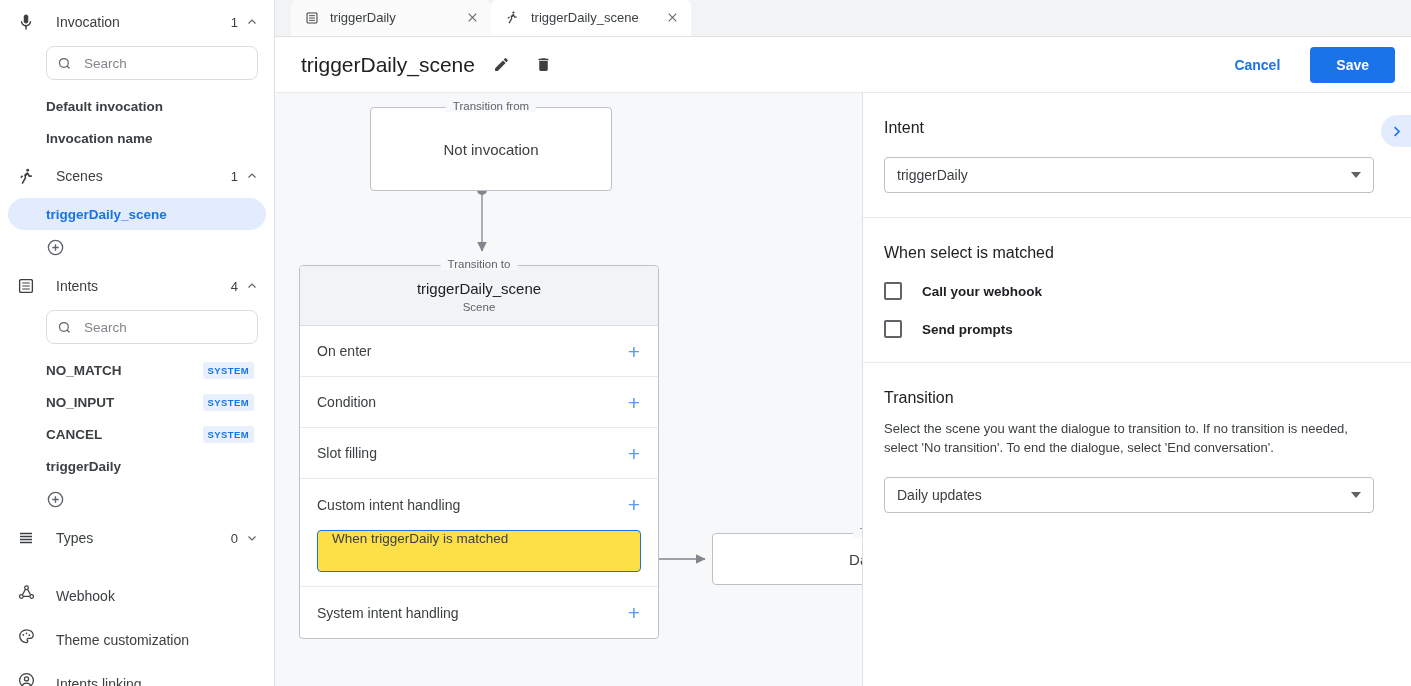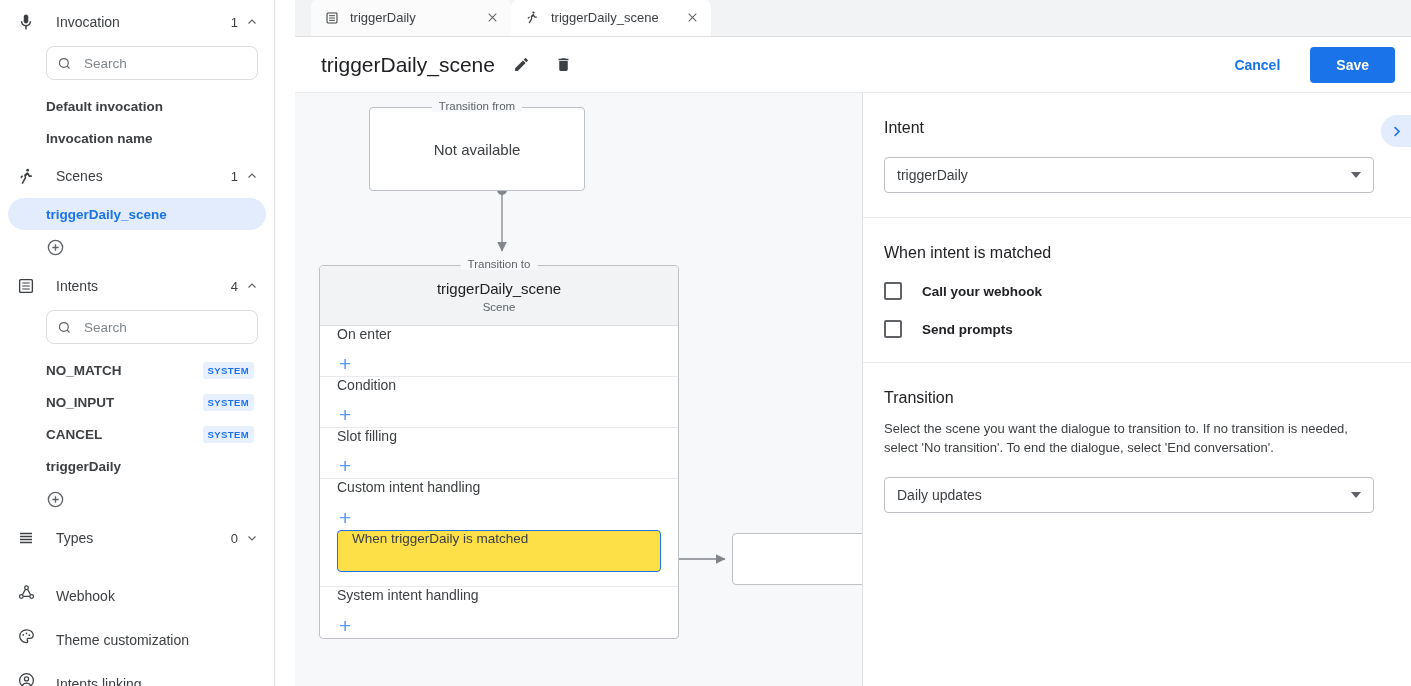--- a/index.html
+++ b/index.html
@@ -5,21 +5,21 @@
   * { box-sizing: border-box; }
   html, body {
     margin: 0; padding: 0;
     width: 1411px; height: 686px;
     overflow: hidden;
     background: #ffffff;
     font-family: "Liberation Sans", sans-serif;
     color: #202124;
     -webkit-font-smoothing: antialiased;
   }
-  .app { position: relative; width: 1411px; height: 686px; display: flex; gap: 20px; }
+  .app { position: relative; width: 1411px; height: 686px; display: flex; }
 
   
   .sidebar {
     width: 275px; height: 686px; flex: 0 0 275px;
     background: #fff;
     border-right: 1px solid #e0e0e0;
     position: relative;
     overflow: hidden;
   }
   .nav-group-head {
@@ -153,24 +153,24 @@
     position: absolute; left: 302px; top: 272px; width: 360px;
     border: 1px solid #bdc1c6; border-radius: 4px; background: #fff;
   }
   .scene-card-head {
     background: #f1f3f4; border-bottom: 1px solid #dadce0;
     padding: 14px 0 12px; text-align: center; border-radius: 3px 3px 0 0;
   }
   .scene-card-title { font-size: 15px; color: #202124; }
   .scene-card-sub { font-size: 11.5px; color: #5f6368; margin-top: 4px; }
   .scene-row {
-    display: flex; min-height: 51px;
+    display: flex; align-items: center; min-height: 51px;
     padding: 0 16px 0 17px;
     border-bottom: 1px solid #e8eaed;
-    font-size: 14px; color: #3c4043; flex-direction: column;
+    font-size: 14px; color: #3c4043;
   }
   .scene-row:last-child { border-bottom: none; }
   .scene-row .r-label { flex: 1; }
   .plus-btn { color: #5b9bf8; font-size: 21px; line-height: 1; cursor: pointer; padding: 2px 2px;}
   .scene-group { border-bottom: 1px solid #e8eaed; }
   .scene-group .scene-row { border-bottom: none; }
   .handler-chip {
     margin: 0 17px 14px 17px;
     background: #fde047; border: 1px solid #1a73e8; border-radius: 4px;
     height: 42px; display: flex; align-items: flex-start; padding: 0 14px;
@@ -449,23 +449,23 @@
             <marker id="arr" markerWidth="9" markerHeight="9" refX="7" refY="4.5" orient="auto">
               <path d="M0,0.8 L7.5,4.5 L0,8.2 z" fill="#80868b"></path>
             </marker>
           </defs>
           <line x1="207" y1="98" x2="207" y2="158" stroke="#80868b" stroke-width="1.3" marker-end="url(#arr)"></line>
           <circle cx="207" cy="97" r="5" fill="#80868b"></circle>
           <line x1="371" y1="466" x2="430" y2="466" stroke="#80868b" stroke-width="1.3" marker-end="url(#arr)"></line>
           <circle cx="370" cy="466" r="5" fill="#80868b"></circle>
         </svg>
 
-        <div class="fieldset-box" style="left:74px; top:14px; width:216px; height:84px;">
+        <div class="fieldset-box" style="left:95px; top:14px; width:242px; height:84px;">
           <span class="fieldset-legend">Transition from</span>
-          <span class="notavail-text">Not available</span>
+          <span class="notavail-text">Not invocation</span>
         </div>
 
         <div class="scene-card" style="left:24px; top:172px;">
           <span class="fieldset-legend">Transition to</span>
           <div class="scene-card-head">
             <div class="scene-card-title">triggerDaily_scene</div>
             <div class="scene-card-sub">Scene</div>
           </div>
 
           <div class="scene-row">
@@ -513,21 +513,21 @@
 
         <div class="panel-sec">
           <h3 class="panel-h">Intent</h3>
           <div class="select">
             <span class="sel-val">triggerDaily</span>
             <span class="sel-caret"></span>
           </div>
         </div>
 
         <div class="panel-sec">
-          <h3 class="panel-h">When intent is matched</h3>
+          <h3 class="panel-h">When select is matched</h3>
           <div class="chk-row">
             <span class="chk"></span>
             <span class="chk-label">Call your webhook</span>
           </div>
           <div class="chk-row">
             <span class="chk"></span>
             <span class="chk-label">Send prompts</span>
           </div>
         </div>
 

